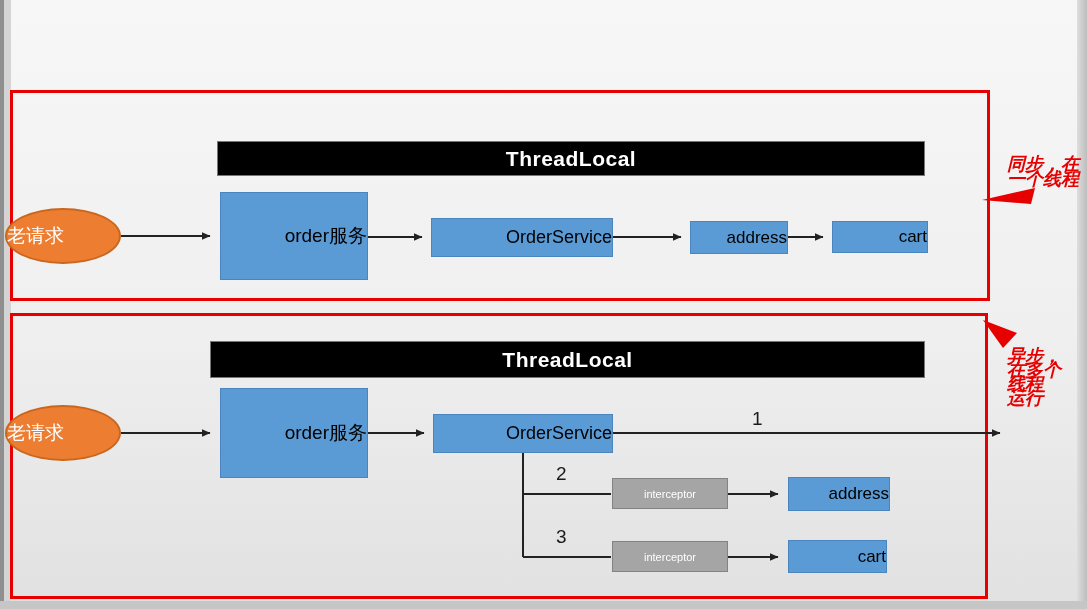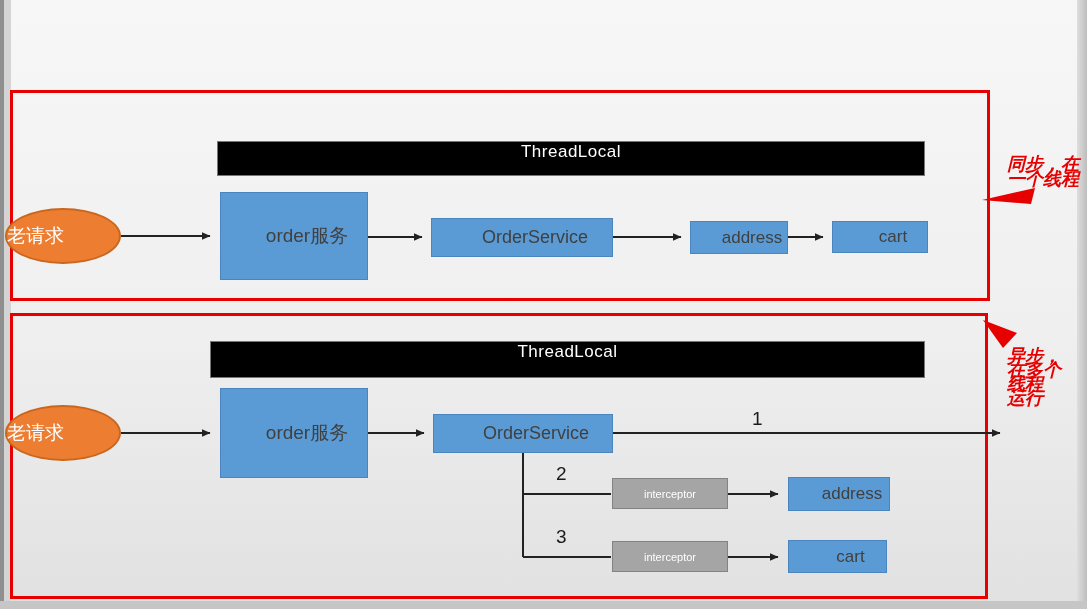--- a/index.html
+++ b/index.html
@@ -25,37 +25,37 @@
     font-size:27px; font-weight:700; color:#111; letter-spacing:1px;
     white-space:nowrap;
   }
 
   .redbox { position:absolute; border:3px solid #e60000; background:transparent; }
   .redbox1 { left:10px; top:90px;  width:980px; height:211px; }
   .redbox2 { left:10px; top:313px; width:978px; height:286px; }
 
   .tlbar {
     position:absolute; background:#000; border:1px solid #777;
-    color:#fff; font-size:17px; letter-spacing:0.5px;
-    display:flex; justify-content:center;
+    color:#fff; font-size:21px; letter-spacing:0.5px;
+    display:flex; align-items:center; justify-content:center;font-weight:bold;
   }
   .tlbar1 { left:217px; top:141px; width:708px; height:35px; }
   .tlbar2 { left:210px; top:341px; width:715px; height:37px; }
 
   .ellipse {
     position:absolute; width:116px; height:56px; border-radius:50%;
     background:#ed7d31; border:2px solid #c9671f;
     color:#fff; font-size:19px; display:flex; align-items:center; justify-content:flex-start;
   }
   .ellipse1 { left:5px; top:208px; }
   .ellipse2 { left:5px; top:405px; }
 
   .bluebox {
     position:absolute; background:#5b9bd5; border:1px solid #4a86bd;
-    color:#404040; display:flex; align-items:center; justify-content:center;padding-left:26px;
+    color:#000000; display:flex; align-items:center; justify-content:flex-end;padding-left:26px;
   }
   .graybox {
     position:absolute; background:#a5a5a5; border:1px solid #838383;
     color:#fff; display:flex; align-items:center; justify-content:center;
     font-size:11px;
   }
 
   .order1 { left:220px; top:192px; width:148px; height:88px; font-size:19px; }
   .osvc1  { left:431px; top:218px; width:182px; height:39px; font-size:18px; }
   .addr1  { left:690px; top:221px; width:98px;  height:33px; font-size:17px; }

